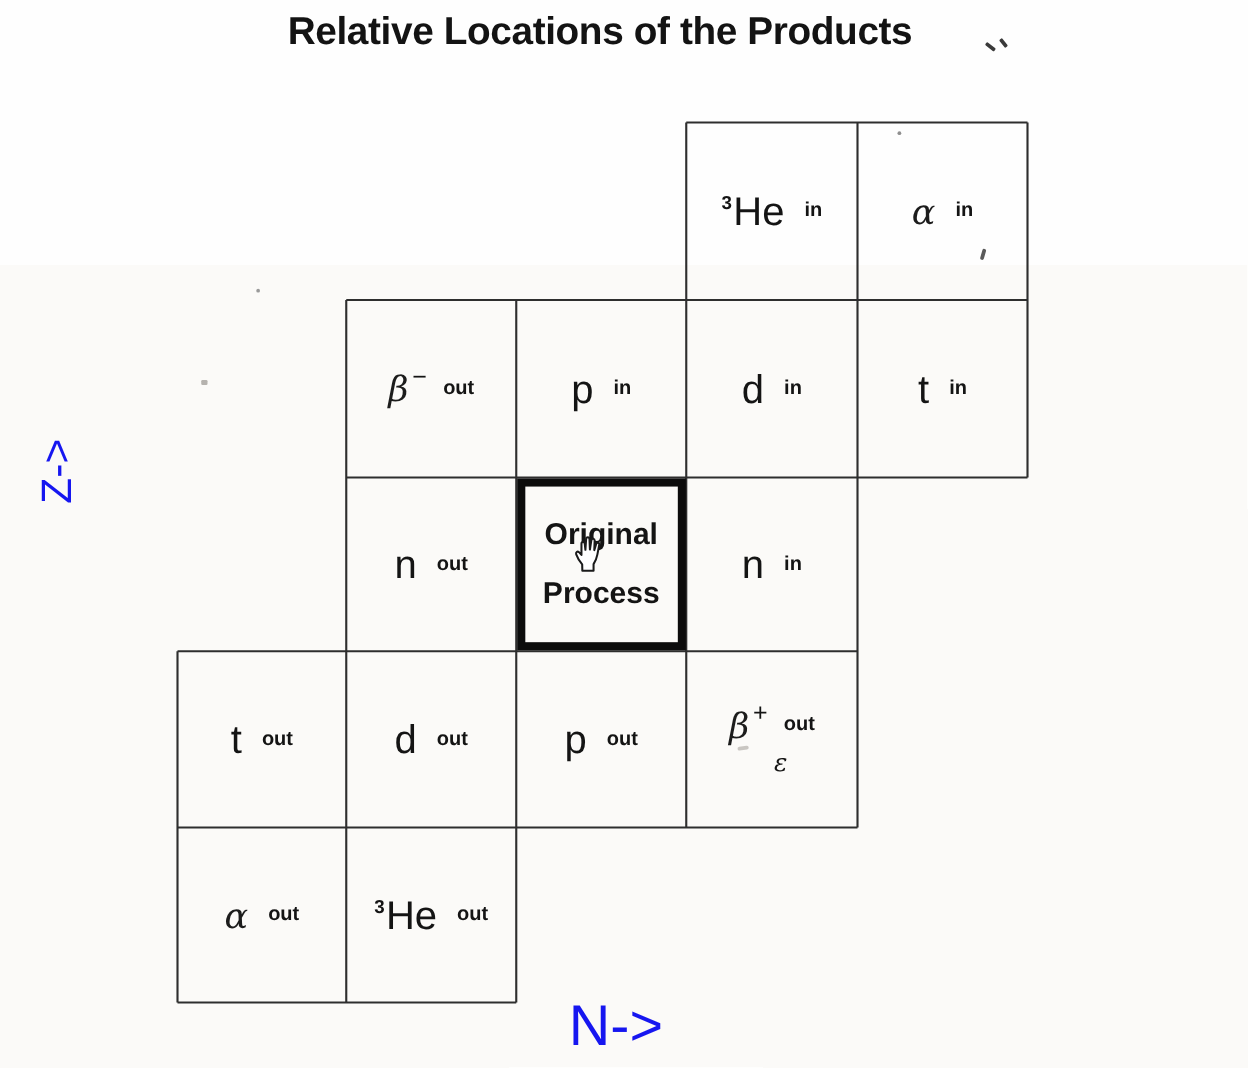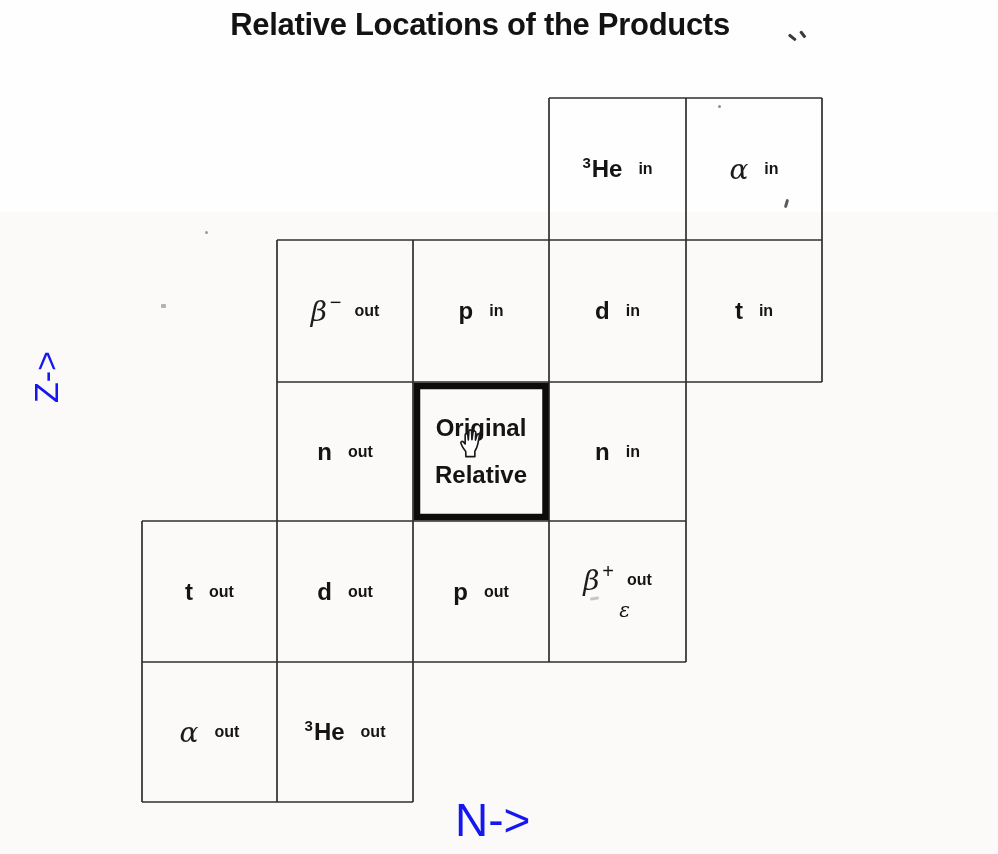--- a/index.html
+++ b/index.html
@@ -17,21 +17,21 @@
     position:absolute; left:0; top:4px; width:960px;
     text-align:center; font-weight:bold; font-size:31px;
     line-height:41px; letter-spacing:-0.3px; color:#131313;
   }
   svg.grid { position:absolute; left:0; top:0; }
   .cell {
     position:absolute; display:flex; align-items:center; justify-content:center;
     white-space:nowrap;
   }
   .cell.lift { padding-bottom:12px; }
-  .sym  { font-weight:bold; font-size:24px; }
+  .sym  { font-weight:normal; font-size:32px; }
   .suffix { font-weight:bold; font-size:16px; margin-left:16px; }
   .presup {
     font-weight:bold; font-size:15px; display:inline-block;
     transform:translateY(-7px); margin-right:1px;
   }
   .greek {
     font-family:"DejaVu Serif", serif; font-style:italic;
     font-weight:400; font-size:28px; color:#1c1c1c;
   }
   .postsup {
@@ -124,21 +124,21 @@
     <span class="sym">t</span>
     <span class="suffix">in</span>
   </div>
 
   <div class="cell lift" style="left:277px;top:382px;width:136px;height:139px;">
     <span class="sym">n</span>
     <span class="suffix">out</span>
   </div>
   <div class="cell col nucleus-cell" style="left:413px;top:382px;width:136px;height:139px;">
     <div class="nline">Original</div>
-    <div class="nline">Relative</div>
+    <div class="nline">Process</div>
     <svg class="hand" width="28" height="33" viewBox="0 0 24 28">
       <path d="M7.6 27 L7.5 22.6 C5.9 20.8 4.4 18.4 3.4 15.7 C2.9 14.3 4.2 13.3 5.3 14.2 L7 16.1 L7 8.4 C7 6.8 9.1 6.8 9.25 8.4 L9.7 12.6 L10.2 5.3 C10.32 3.6 12.4 3.6 12.5 5.3 L12.8 12.4 L13.8 6 C14.1 4.4 16.1 4.7 16.05 6.3 L15.8 12.8 L17.1 8.6 C17.6 7.1 19.5 7.6 19.2 9.1 L17.9 15.9 C17.4 18.5 16.5 20.6 15.3 22.4 L15.3 27 Z" fill="#ffffff" stroke="#1a1a1a" stroke-width="1.4" stroke-linejoin="round"></path>
     </svg>
   </div>
   <div class="cell lift" style="left:549px;top:382px;width:137px;height:139px;">
     <span class="sym">n</span>
     <span class="suffix">in</span>
   </div>
 
   <div class="cell lift" style="left:142px;top:521px;width:135px;height:141px;">

